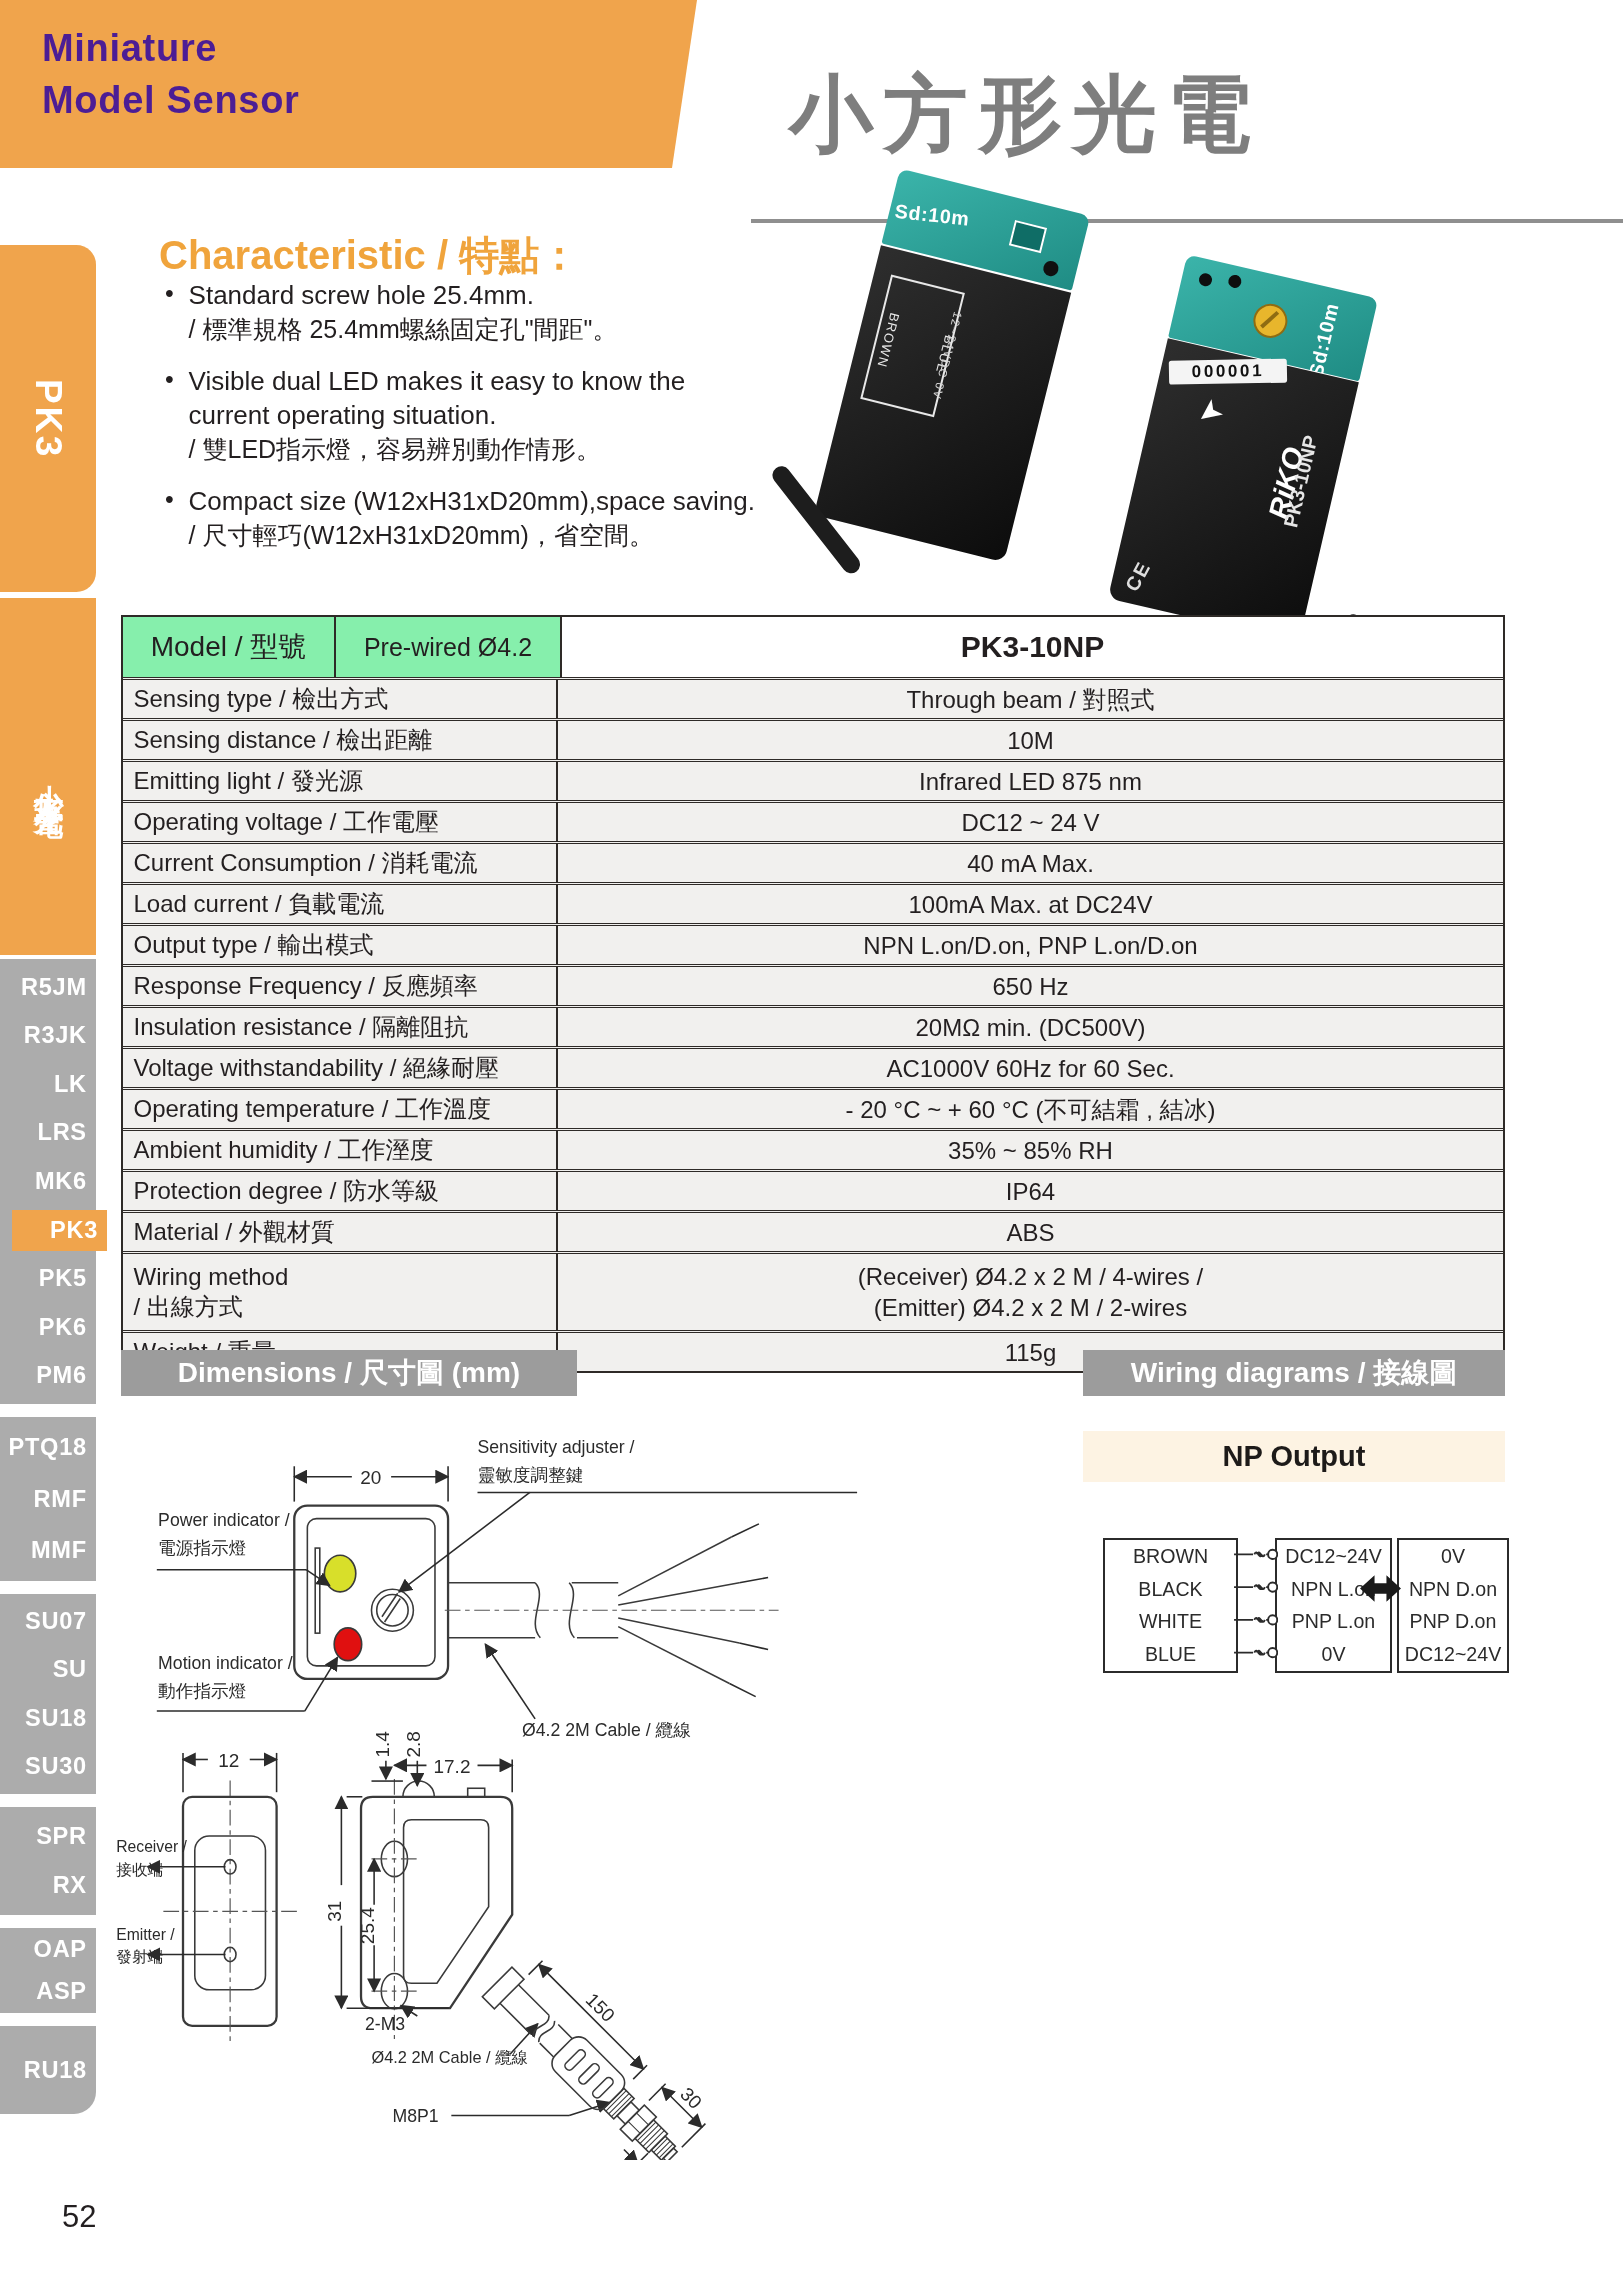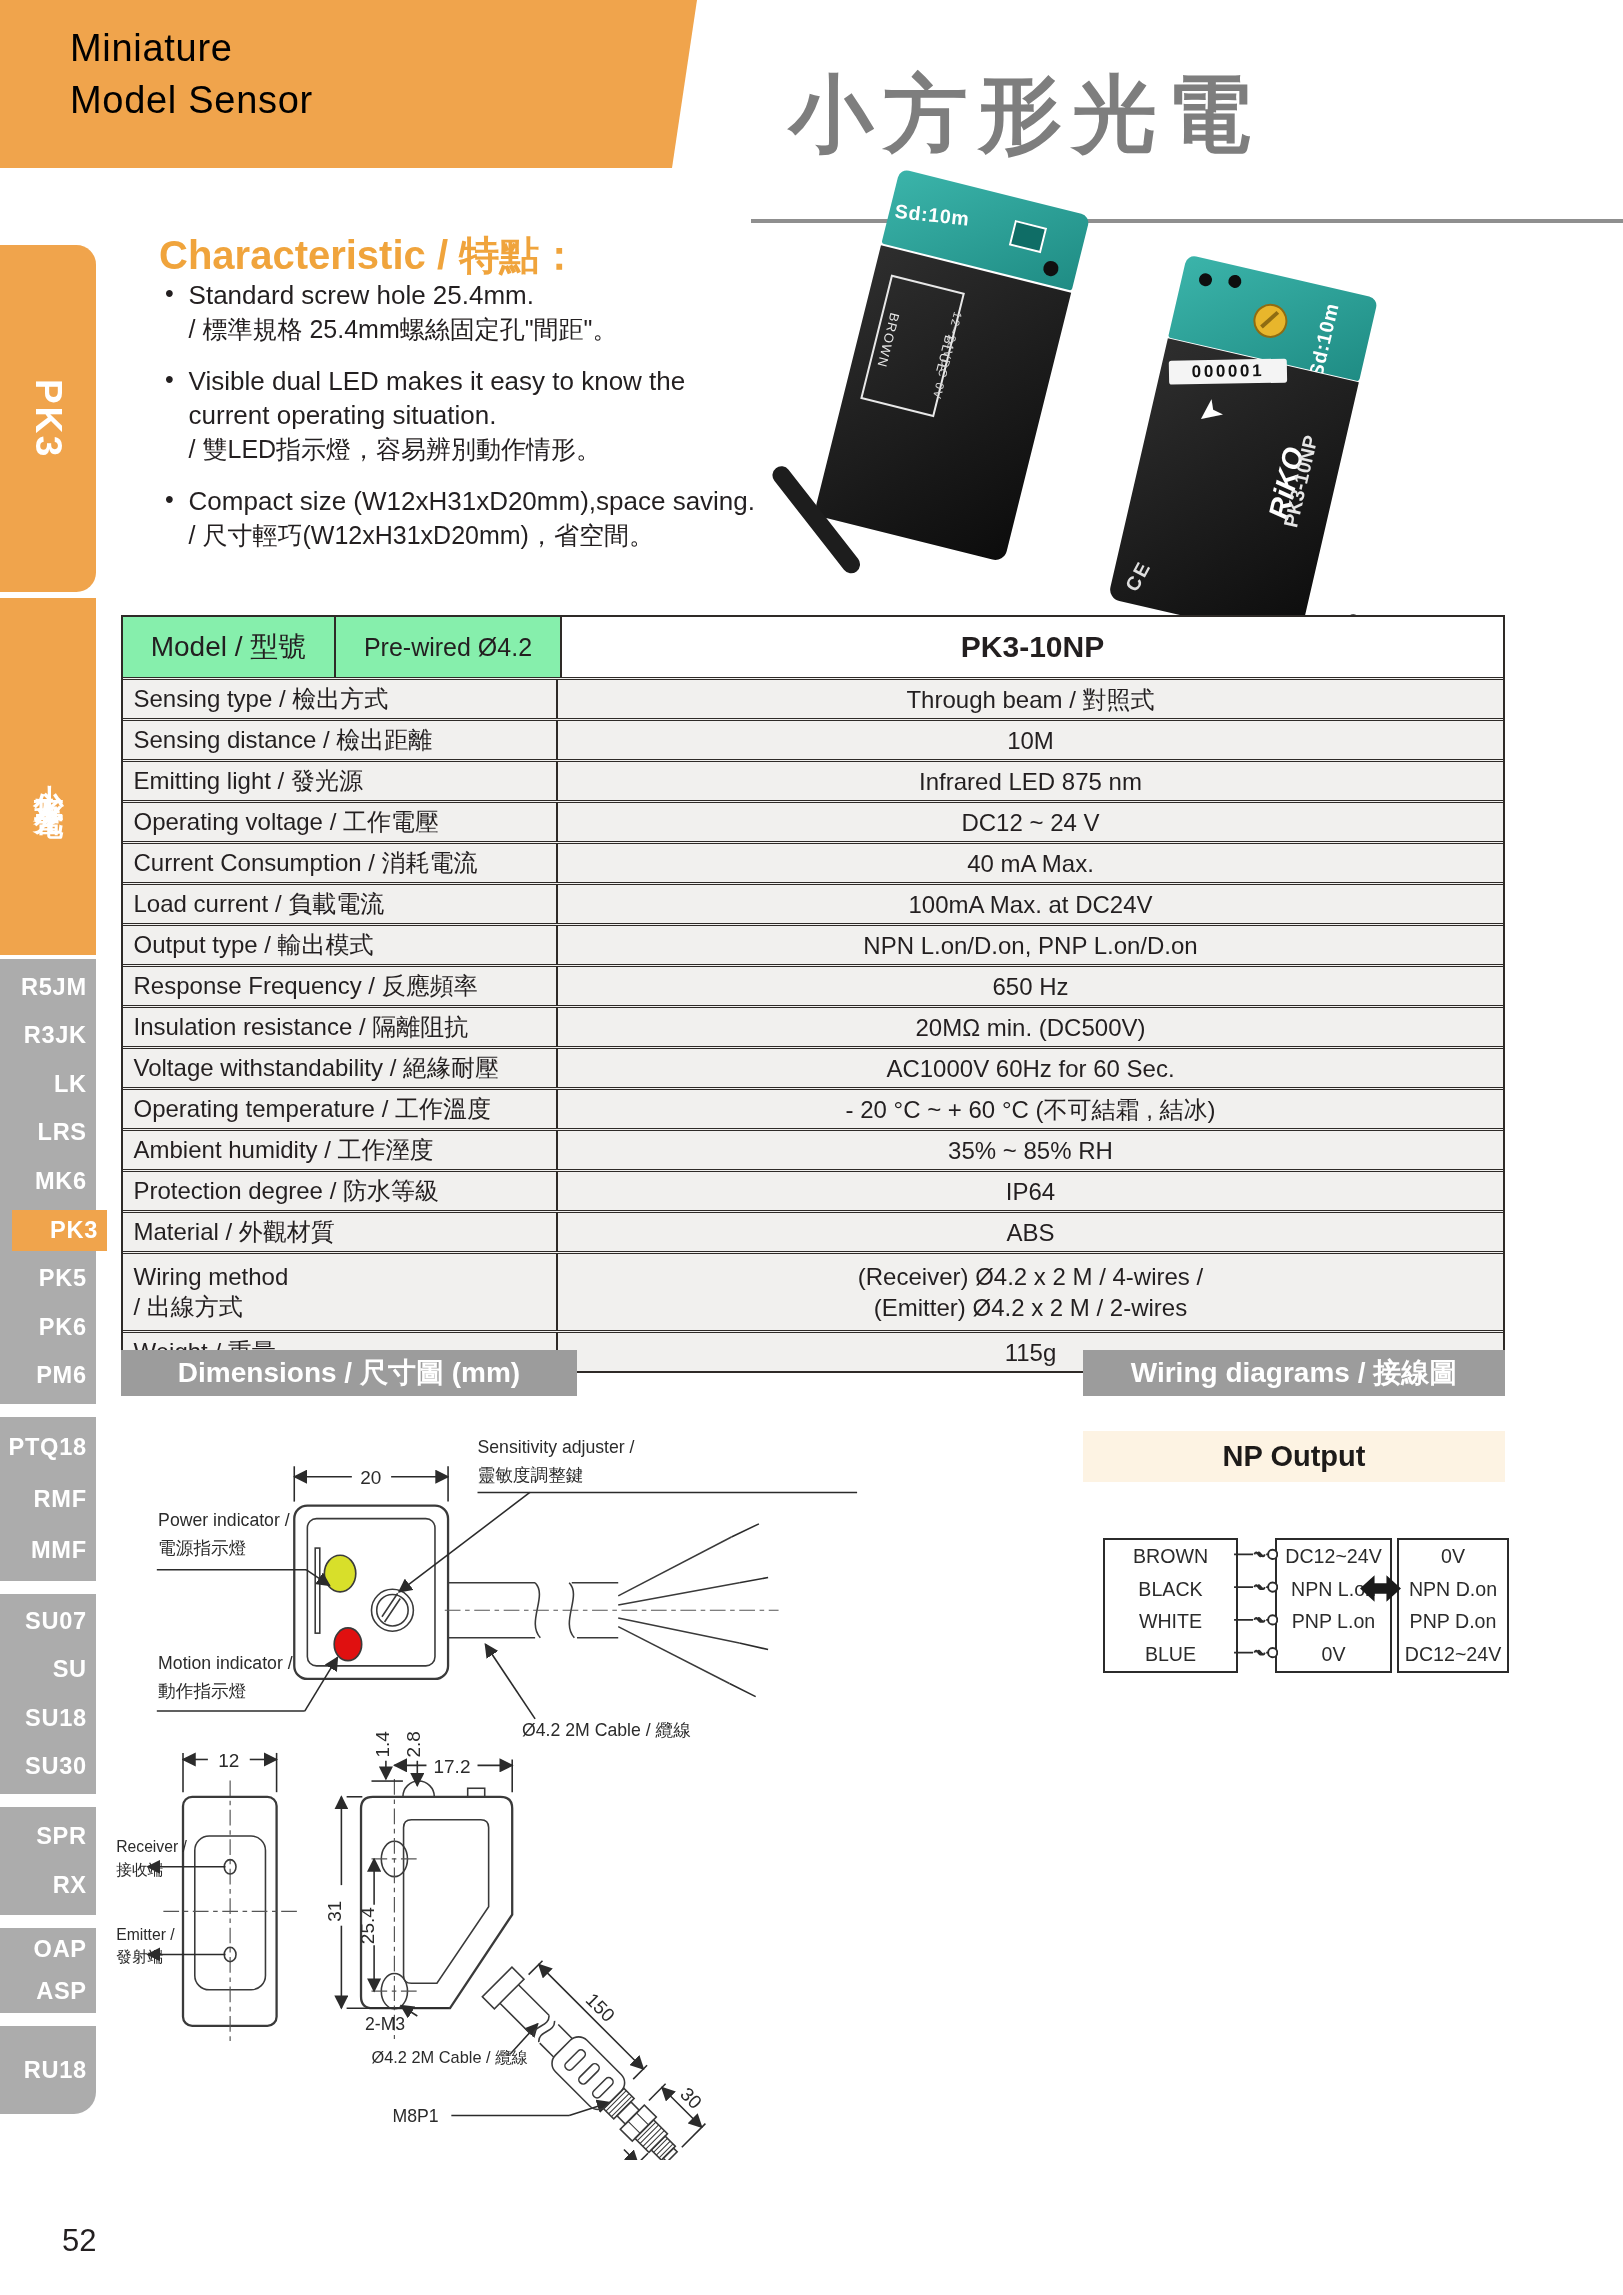--- a/index.html
+++ b/index.html
@@ -2,22 +2,22 @@
 <html style="font-size:10.5px"><head>
 <meta charset="utf-8">
 <style>
   html,body{margin:0;padding:0;background:#ffffff;}
   #page{position:relative;width:1623px;height:2295px;background:#ffffff;overflow:hidden;
         font-family:"Liberation Sans","DejaVu Sans",sans-serif;color:#231f20;}
 
   
   .banner{position:absolute;left:0;top:0;width:697px;height:168px;background:#F0A44C;
           clip-path:polygon(0 0,100% 0,calc(100% - 25px) 100%,0 100%);}
-  .banner-text{position:absolute;left:42px;top:22px;color:#000000;font-weight:normal;
-               font-size:38px;line-height:52px;letter-spacing:0.7px;margin-left:28px;}
+  .banner-text{position:absolute;left:42px;top:22px;color:#4c1d95;font-weight:bold;
+               font-size:38px;line-height:52px;letter-spacing:0.7px;}
   .page-title{position:absolute;left:789px;top:58px;font-size:84px;font-weight:bold;
               color:#7E7E7E;letter-spacing:10.5px;white-space:nowrap;}
   .title-underline{position:absolute;left:751px;top:219px;width:872px;height:3.9px;background:#8F8F8F;}
 
   
   .char-heading{position:absolute;left:159px;top:228px;font-size:40px;font-weight:bold;color:#F0A43C;}
   .bullets{position:absolute;left:165px;top:278px;width:655px;}
   .bullet{position:relative;padding-left:23.6px;margin-bottom:17px;}
   .bullet::before{content:"•";position:absolute;left:0;top:1.3px;font-size:25px;color:#231f20;}
   .bullet .en{font-size:26px;line-height:34px;color:#231f20;max-width:576px;}
@@ -121,21 +121,21 @@
   
   .dims-svg{position:absolute;left:111px;top:1427px;}
   .dims-svg text{fill:#2b2b2b;}
   .ln{stroke:#3a3a3a;stroke-width:3.5;fill:none;}
   .ln2{stroke:#3a3a3a;stroke-width:2.4;fill:none;}
   .dim{stroke:#2b2b2b;stroke-width:2.4;fill:none;}
   .cl{stroke:#555;stroke-width:1.8;fill:none;stroke-dasharray:24 7 7 7;}
   .lbl{font-size:27px;}
   .dimtxt{font-size:29px;}
 
-  .page-num{position:absolute;left:62px;top:2199px;font-size:31px;color:#231f20;margin-top:24px;}
+  .page-num{position:absolute;left:62px;top:2199px;font-size:31px;color:#231f20;}
 </style>
 </head>
 <body>
 
 <div id="page">
 
   <div class="banner">
     <div class="banner-text">
       <div>Miniature</div>
       <div>Model Sensor</div>

